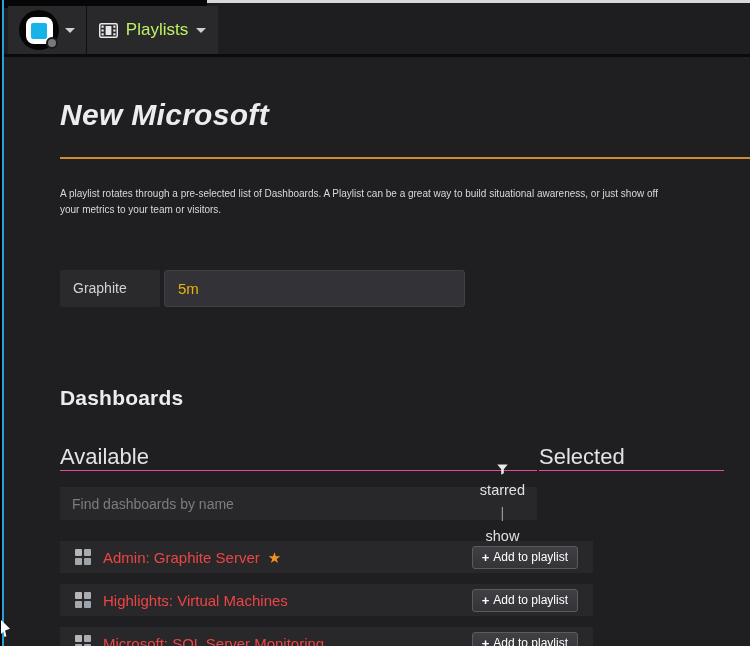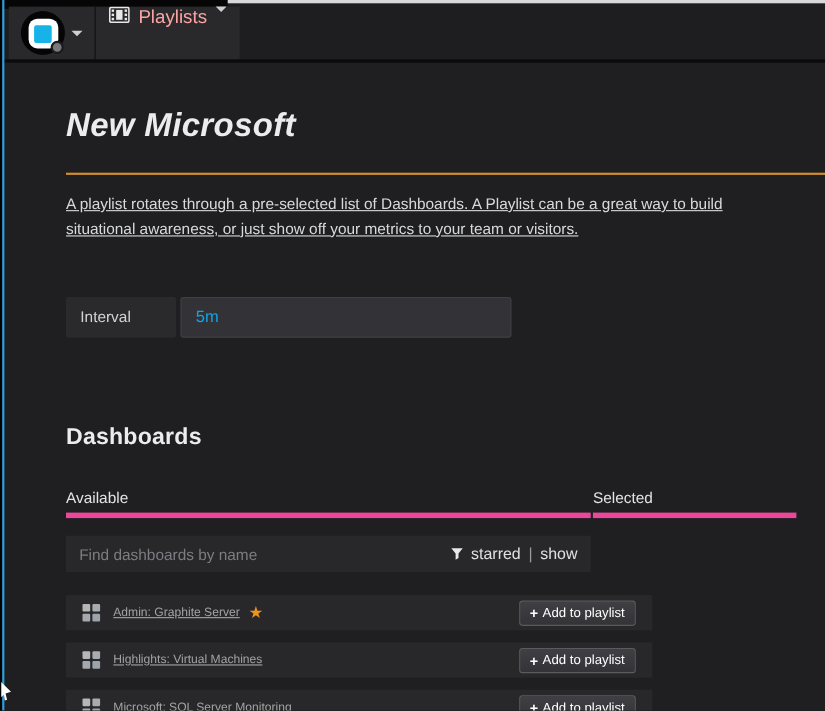--- a/index.html
+++ b/index.html
@@ -22,52 +22,52 @@
   .nav-top-strip { position:absolute; left:205px; top:0; width:545px; height:3px; background:#d8d8d8; }
   .nav-black-band { position:absolute; left:0; top:0; width:207px; height:8px; background:#060607; }
   .nav-bottom-band { position:absolute; left:0; top:54px; width:750px; height:3px; background:#0b0b0c; }
   .nav-left { position:absolute; left:8px; top:6px; width:210px; height:48px; background:#29292c; display:flex; }
   .logo-btn { width:79px; height:100%; border-right:1px solid #101012; display:flex; align-items:center; justify-content:center; gap:6px; cursor:pointer; }
   .logo-circle { width:40px; height:40px; background:#050505; border-radius:50%; display:flex; align-items:center; justify-content:center; position:relative; }
   .logo-square { width:27px; height:27px; background:#fff; border-radius:8px; display:flex; align-items:center; justify-content:center; }
   .logo-cyan { width:16px; height:16px; background:#17b2e8; border-radius:2px; margin:1px 0 0 0; }
   .logo-dot { position:absolute; right:1px; bottom:1px; width:12px; height:12px; background:#77797c; border:2px solid #1b1b1d; border-radius:50%; }
   .caret { width:0; height:0; border-left:5px solid transparent; border-right:5px solid transparent; border-top:5px solid #cfcfcf; }
-  .playlists-btn { flex:1; display:flex; justify-content:center; gap:8px; color:#fca5a5; font-size:17px; cursor:pointer; }
+  .playlists-btn { flex:1; display:flex; align-items:center; justify-content:center; gap:8px; color:#bef264; font-size:17px; cursor:pointer; }
   .film-icon { display:block; }
   
   .page-title { position:absolute; left:60px; top:98px; font-size:30px; font-style:italic; font-weight:600; color:#ececee; letter-spacing:.3px; }
   .title-rule { position:absolute; left:60px; top:157px; width:690px; height:2px; background:#cf8d2f; }
-  .page-desc { position:absolute; left:60px; top:174px; width:600px; font-size:14px; line-height:1.62; color:#d8d9da;text-decoration:underline; }
+  .page-desc { position:absolute; left:60px; top:186px; width:600px; font-size:10px; line-height:1.62; color:#d8d9da; }
   
   .form { position:absolute; left:60px; top:270px; }
   .form-row { display:flex; margin-bottom:4px; }
   .form-label { width:100px; height:37px; background:#2a2a2d; border-radius:2px; color:#d2d3d5; font-size:14px; line-height:37px; padding-left:13px; }
-  .form-input { margin-left:4px; width:301px; height:37px; background:#323237; border:1px solid #3f3f45; border-radius:3px; color:#0ea5e9; font-size:15px; padding:0 13px; outline:none; font-family:"Liberation Sans", sans-serif; }
+  .form-input { margin-left:4px; width:301px; height:37px; background:#323237; border:1px solid #3f3f45; border-radius:3px; color:#eab308; font-size:15px; padding:0 13px; outline:none; font-family:"Liberation Sans", sans-serif; }
   
   .dash-heading { position:absolute; left:60px; top:386px; font-size:21px; font-weight:700; color:#ececee; letter-spacing:.2px;text-align:right; }
-  .col-heading { position:absolute; top:444px; height:27px; font-size:14px; color:#e3e3e5; border-bottom:5px solid #ec4899; }
+  .col-heading { position:absolute; top:444px; height:27px; font-size:22px; color:#e3e3e5; border-bottom:1px solid #ec4899; }
   .col-available { left:60px; width:477px; }
   .col-selected { left:539px; width:185px; }
   
   .searchbar { position:absolute; left:60px; top:487px; width:477px; height:33px; background:#28282b; display:flex; align-items:center; }
   .search-input { flex:1; background:transparent; border:none; outline:none; color:#fde047; font-size:14px; padding:0 12px; font-family:"Liberation Sans", sans-serif; }
   .search-input::placeholder { color:#7c7c82; opacity:1; }
-  .search-filters { display:flex; align-items:center; gap:7px; padding-right:12px; color:#e0e0e2; font-size:14.5px; white-space:nowrap; }
+  .search-filters { display:flex; align-items:center; gap:7px; padding-right:12px; color:#e0e0e2; font-size:14.5px; white-space:nowrap;flex-direction:column; }
   .filter-sep { color:#9a9a9e; }
   
   .dash-list { position:absolute; left:60px; top:541px; width:533px; }
   .dash-row { width:533px; height:32px; background:#28282b; margin-bottom:11px; display:flex; align-items:center; }
   .grid-icon { width:16px; height:16px; margin-left:15px; display:grid; grid-template-columns:7px 7px; grid-template-rows:7px 7px; gap:2px; }
   .grid-icon span { border-radius:1px; }
   .grid-icon span:nth-child(1){ background:#b4b6b8; }
   .grid-icon span:nth-child(2){ background:#a9acae; }
   .grid-icon span:nth-child(3){ background:#a5a9ad; }
   .grid-icon span:nth-child(4){ background:#9ba3ab; }
-  .dash-title { margin-left:12px; font-size:11px; color:#a3a3a3;text-decoration:underline; }
+  .dash-title { margin-left:12px; font-size:15px; color:#ef4444; }
   .star { margin-left:8px; font-size:15px; color:#f0921e; line-height:1; }
   .row-spacer { flex:1; }
   .add-btn { margin-right:15px; height:23px; display:flex; align-items:center; gap:4px; padding:0 9px; background:linear-gradient(#3f3f44,#333338); border:1px solid #5a5a60; border-radius:3px; color:#fff; font-size:12px; cursor:pointer; font-family:"Liberation Sans", sans-serif; }
   .plus { font-weight:700; font-size:13px; line-height:1; }
 </style>
 </head>
 <body>
 
 <div class="edge-black"></div>
 <div class="edge-blue"></div>
@@ -103,21 +103,21 @@
   </div>
   <div class="nav-bottom-band"></div>
 </div>
 
 <h1 class="page-title">New Microsoft</h1>
 <div class="title-rule"></div>
 <p class="page-desc">A playlist rotates through a pre-selected list of Dashboards. A Playlist can be a great way to build situational awareness, or just show off your metrics to your team or visitors.</p>
 
 <div class="form">
   <div class="form-row">
-    <label class="form-label">Interval</label>
+    <label class="form-label">Graphite</label>
     <input class="form-input" type="text" value="5m" style="">
   </div>
 </div>
 
 <h2 class="dash-heading">Dashboards</h2>
 <div class="col-heading col-available">Available</div>
 <div class="col-heading col-selected">Selected</div>
 
 <div class="searchbar">
   <input class="search-input" type="text" placeholder="Find dashboards by name" style="">

